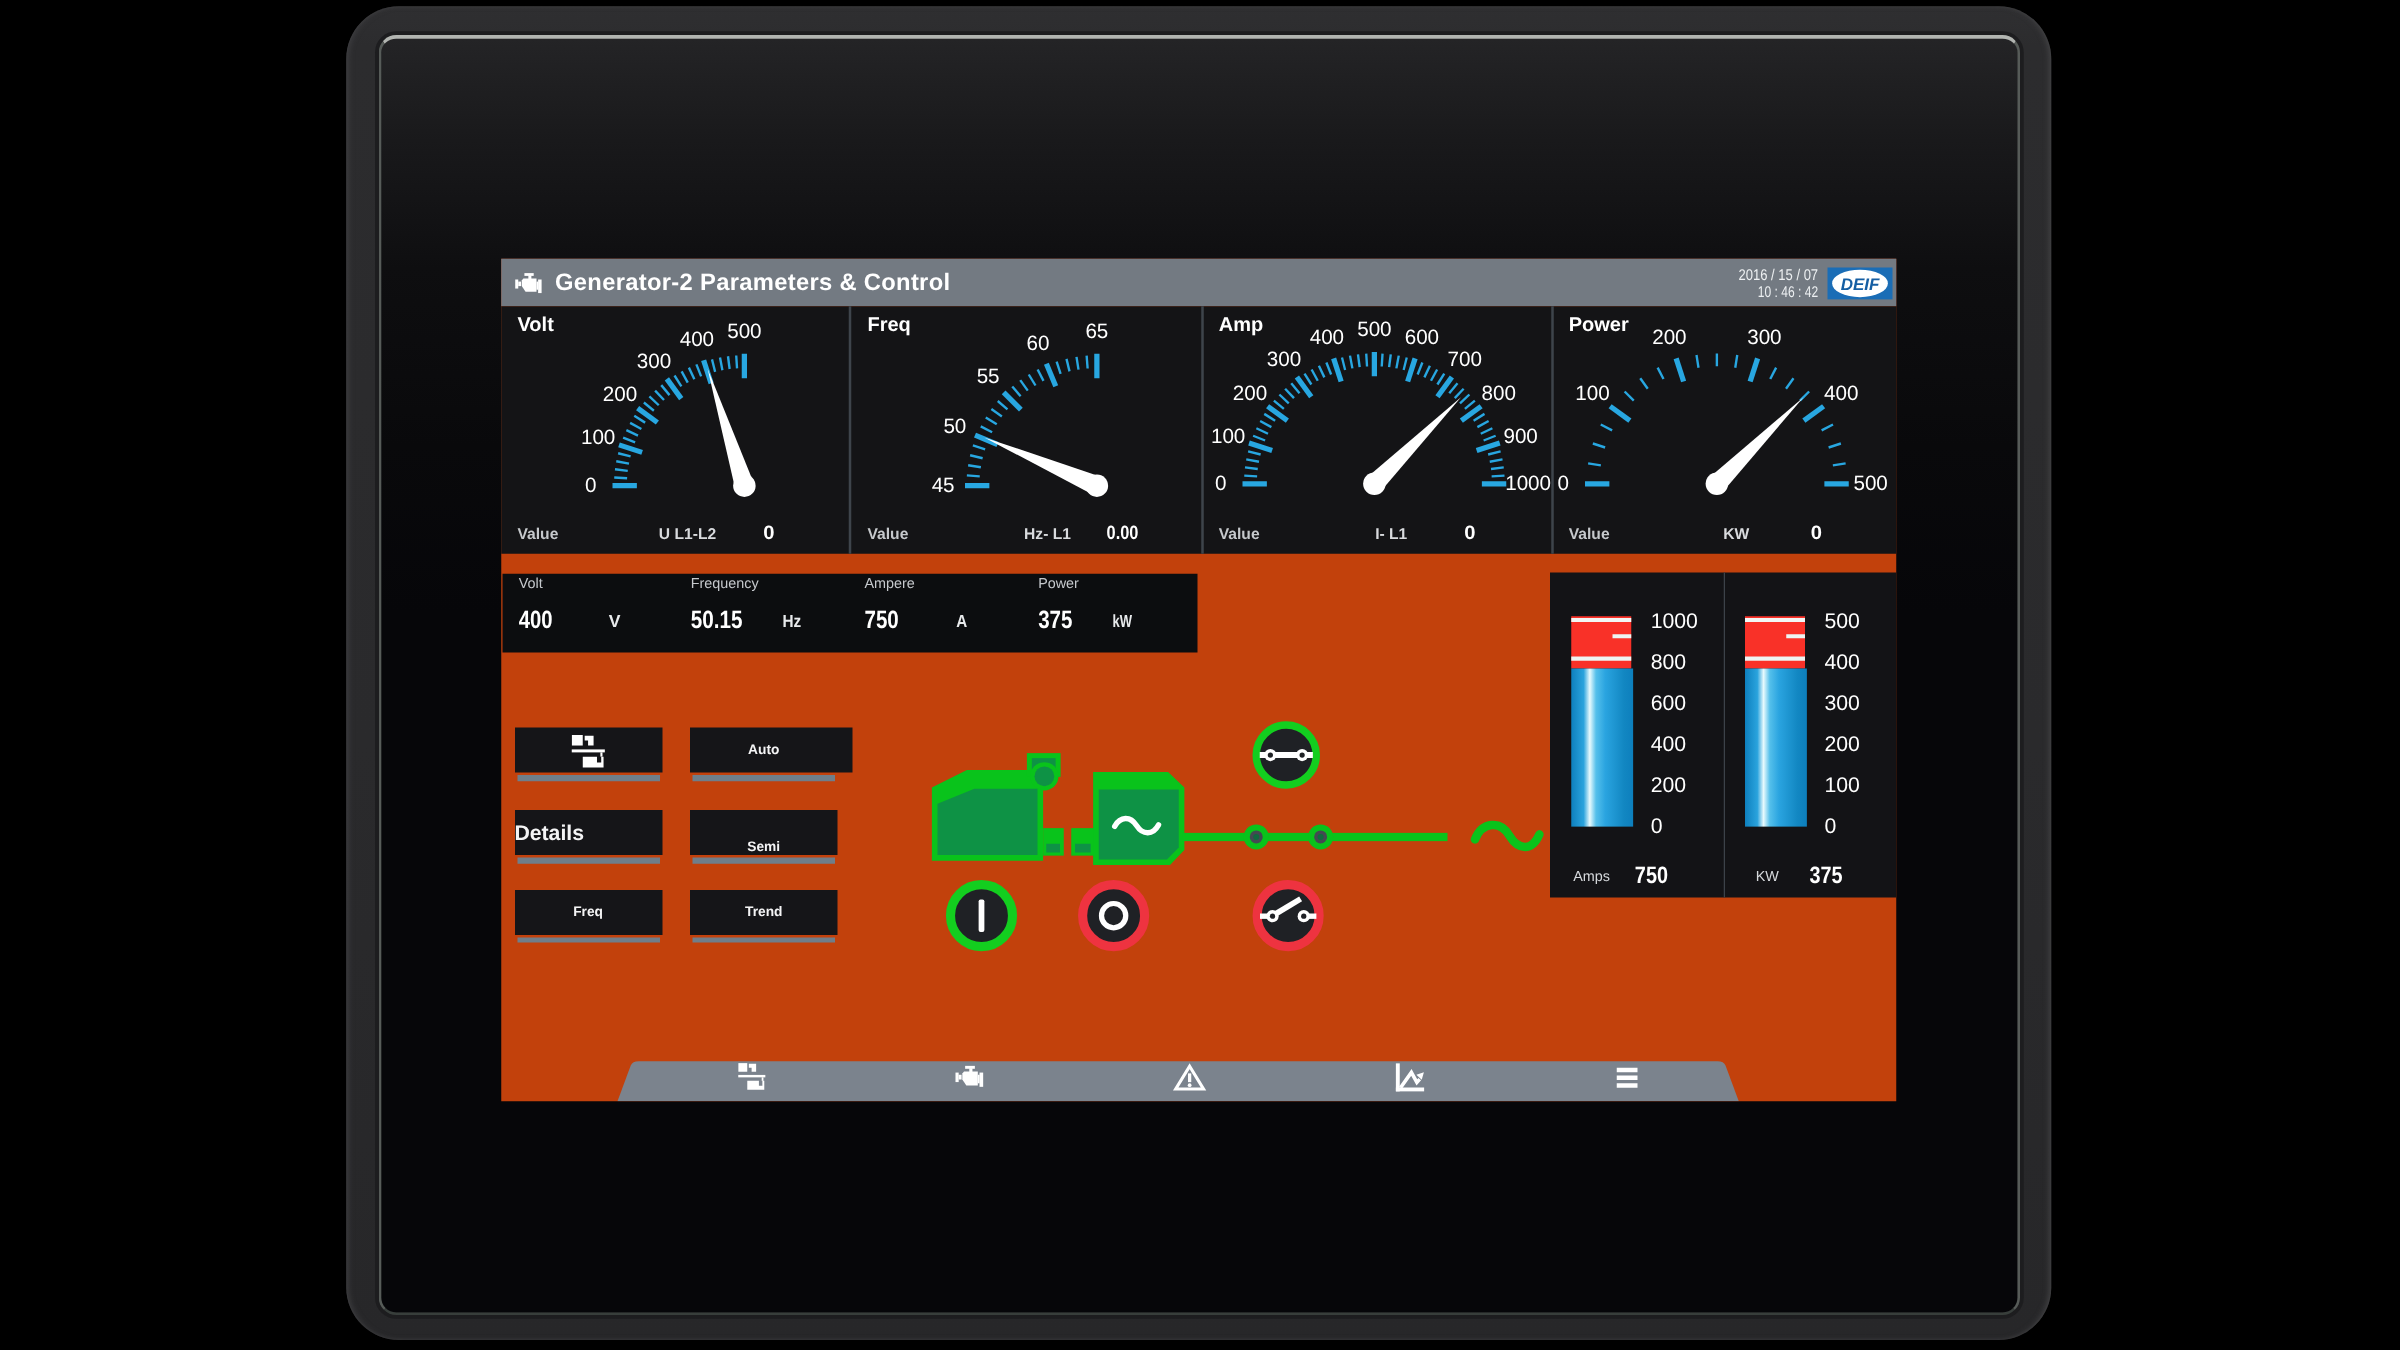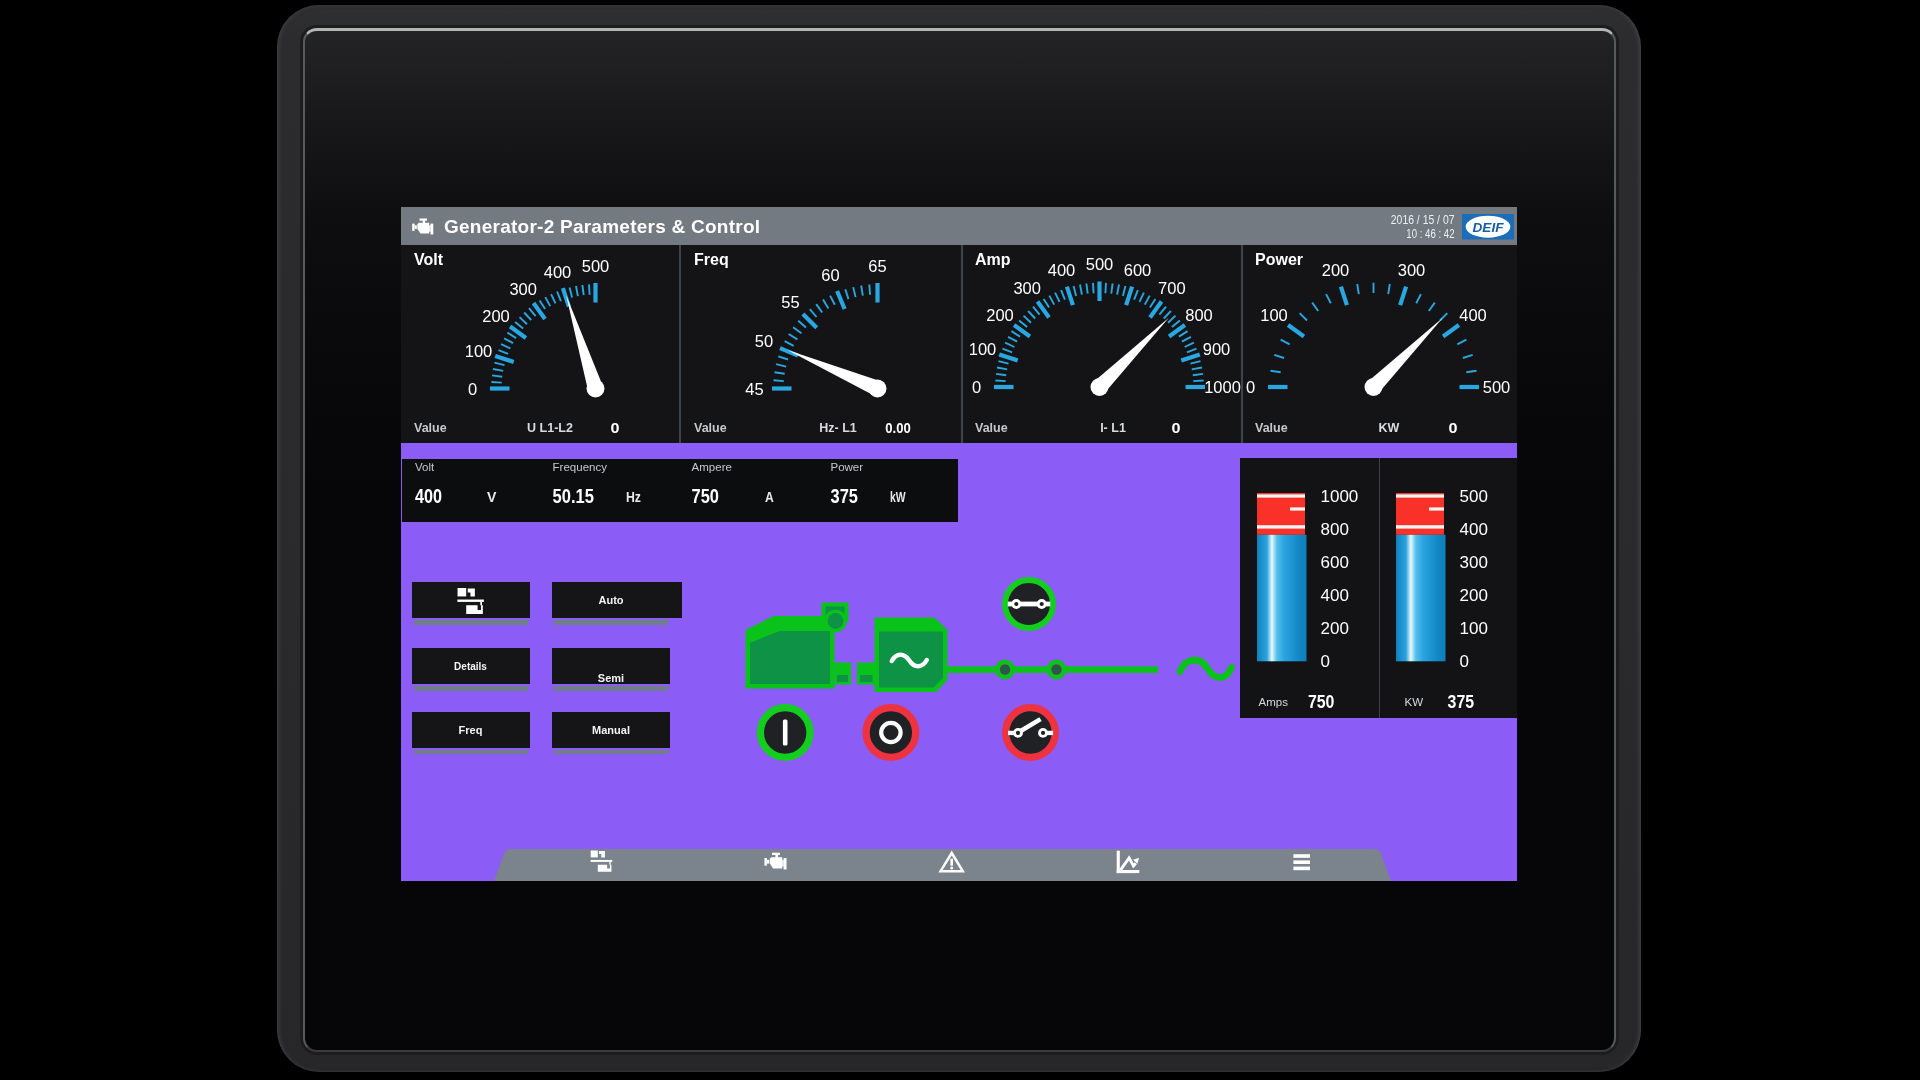--- a/index.html
+++ b/index.html
@@ -4,21 +4,21 @@
 html,body{margin:0;padding:0;background:#000000;width:1920px;height:1080px;overflow:hidden}
 *{box-sizing:border-box}
 #stage{position:absolute;left:0;top:0;width:1920px;height:1080px;background:#000000;font-family:"Liberation Sans",sans-serif}
 #device{position:absolute;left:277px;top:5px;width:1364px;height:1067px;border-radius:42px;
 background:linear-gradient(180deg,#2f2f31 0%,#2c2c2e 3%,#2a2a2c 55%,#272729 100%);
 box-shadow:inset -3px 0 5px -2px #4a4a4c, inset 3px 0 5px -2px #454548}
 #seam{position:absolute;left:300px;top:25px;width:1319px;height:1030px;border-radius:17px;background:#1d1d1f}
 #recess{position:absolute;left:303px;top:28px;width:1313px;height:1024px;border-radius:14px;
 background:linear-gradient(180deg,#242426 0%,#19191b 8%,#0e0e10 18%,#09090b 32%,#060609 45%,#060609 100%);
 border:2px solid;border-color:#b2b5b1 #565b58 #383e3b #565b58;border-top-width:3px}
-#ui{position:absolute;left:401px;top:207px;width:1116px;height:674px;background:#8b5cf6}
+#ui{position:absolute;left:401px;top:207px;width:1116px;height:674px;background:#c2410c}
 .abs{position:absolute}
 </style></head>
 <body>
 <div id="stage">
 <div id="device"></div>
 <div id="seam"></div>
 <div id="recess"></div>
 <div id="ui">
   <div class="abs" style="left:0;top:0;width:1116px;height:38px;background:#737a82"></div>
   <div class="abs" style="left:43px;top:9px;font-size:19px;font-weight:bold;color:#ffffff;letter-spacing:0.25px">Generator-2 Parameters &amp; Control</div>
@@ -29,33 +29,33 @@
   <div class="abs" style="left:1px;top:252px;width:556px;height:63px;background:#0c0d0f"></div>
   <div class="abs" style="left:839px;top:251px;width:277px;height:260px;background:#131316"></div>
   <div class="abs" style="left:977.5px;top:251px;width:1.5px;height:260px;background:#3c4249"></div>
   <div style="position:absolute;left:10.5px;top:375px;width:118px;height:36px;background:#151518"></div>
 <div style="position:absolute;left:12.5px;top:413.2px;width:114px;height:4.6px;background:#6f7e8a"></div>
 <div style="position:absolute;left:151px;top:375px;width:130px;height:36px;background:#151518">
         <span style="position:absolute;left:0;top:0;width:118px;height:36px;line-height:37px;text-align:center;color:#f4f4f5;font-size:11px;font-weight:bold">Auto</span>
       </div>
 <div style="position:absolute;left:153px;top:413.2px;width:114px;height:4.6px;background:#6f7e8a"></div>
 <div style="position:absolute;left:10.5px;top:440.8px;width:118px;height:36px;background:#151518">
-        <span style="position:absolute;left:0;top:0;width:118px;height:20px;line-height:37px;text-align:center;color:#f4f4f5;font-size:10px;font-weight:bold">Details</span>
+        <span style="position:absolute;left:0;top:0;width:118px;height:20px;line-height:37px;color:#f4f4f5;font-size:17px;font-weight:bold">Details</span>
       </div>
 <div style="position:absolute;left:12.5px;top:479.0px;width:114px;height:4.6px;background:#6f7e8a"></div>
 <div style="position:absolute;left:151px;top:440.8px;width:118px;height:36px;background:#151518">
         <span style="position:absolute;left:0;top:12px;width:118px;height:36px;line-height:37px;text-align:center;color:#f4f4f5;font-size:11px;font-weight:bold">Semi</span>
       </div>
 <div style="position:absolute;left:153px;top:479.0px;width:114px;height:4.6px;background:#6f7e8a"></div>
 <div style="position:absolute;left:10.5px;top:504.7px;width:118px;height:36px;background:#151518">
         <span style="position:absolute;left:0;top:0;width:118px;height:36px;line-height:37px;text-align:center;color:#f4f4f5;font-size:11px;font-weight:bold">Freq</span>
       </div>
 <div style="position:absolute;left:12.5px;top:542.9px;width:114px;height:4.6px;background:#6f7e8a"></div>
 <div style="position:absolute;left:151px;top:504.7px;width:118px;height:36px;background:#151518">
-        <span style="position:absolute;left:0;top:0;width:118px;height:36px;line-height:37px;text-align:center;color:#f4f4f5;font-size:11px;font-weight:bold">Manual</span>
+        <span style="position:absolute;left:0;top:0;width:118px;height:36px;line-height:37px;text-align:center;color:#f4f4f5;font-size:11px;font-weight:bold">Trend</span>
       </div>
 <div style="position:absolute;left:153px;top:542.9px;width:114px;height:4.6px;background:#6f7e8a"></div>
   <svg class="abs" style="left:0;top:0" width="1116" height="674" viewBox="0 0 1116 674" font-family="Liberation Sans,sans-serif">
   <defs>
 <linearGradient id="bluebar" x1="0" y1="0" x2="1" y2="0">
 <stop offset="0" stop-color="#0e80be"></stop>
 <stop offset="0.2" stop-color="#2aa3dd"></stop>
 <stop offset="0.3" stop-color="#e8fafd"></stop>
 <stop offset="0.4" stop-color="#55c0eb"></stop>
 <stop offset="0.55" stop-color="#2aa4e0"></stop>

